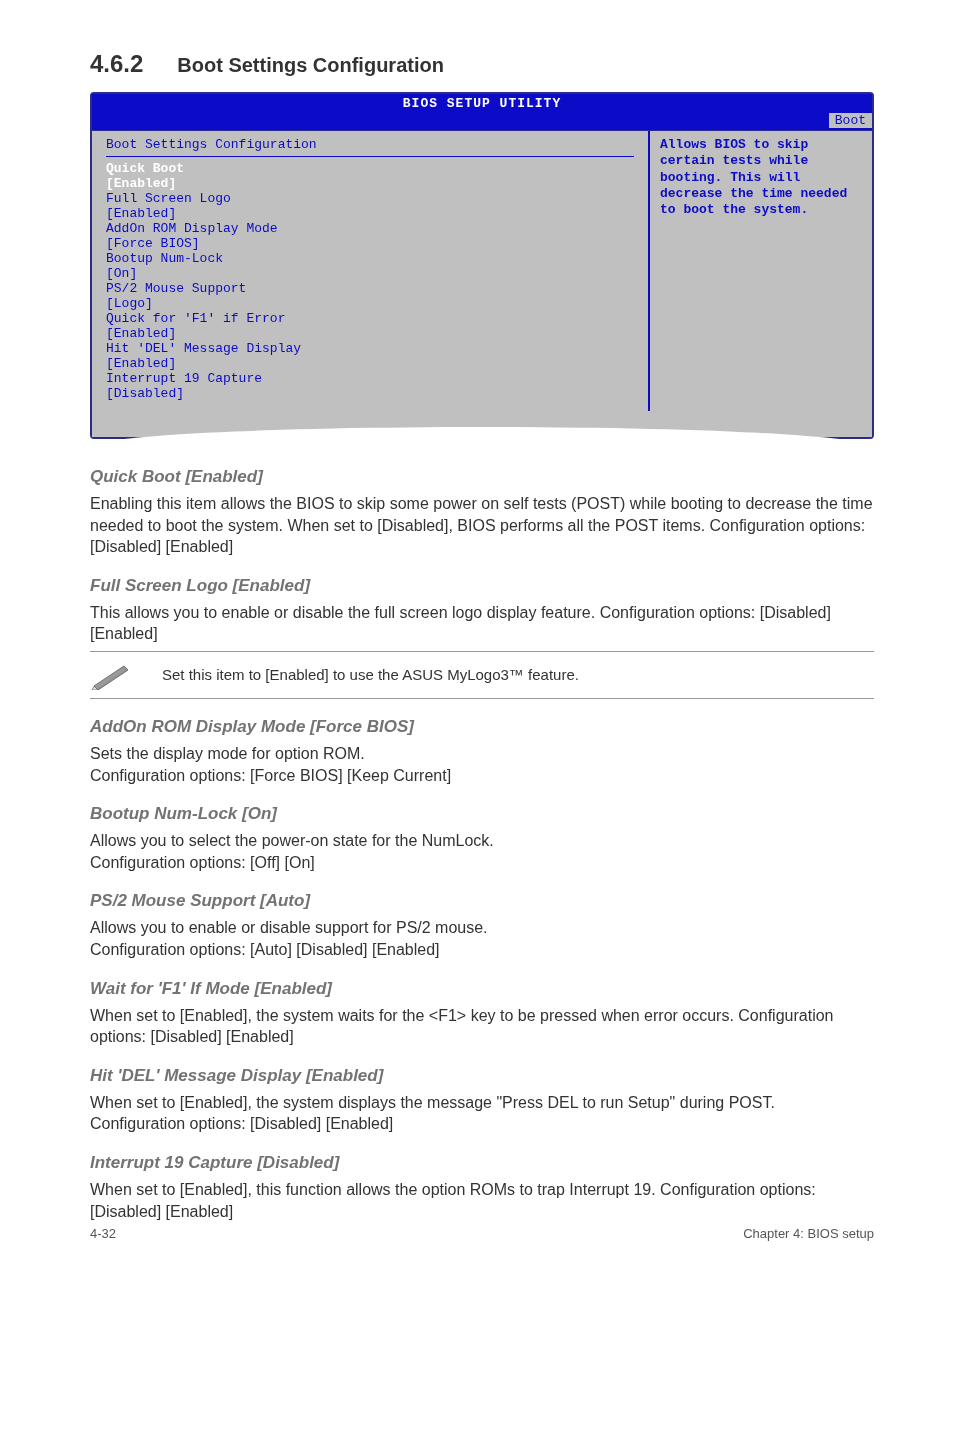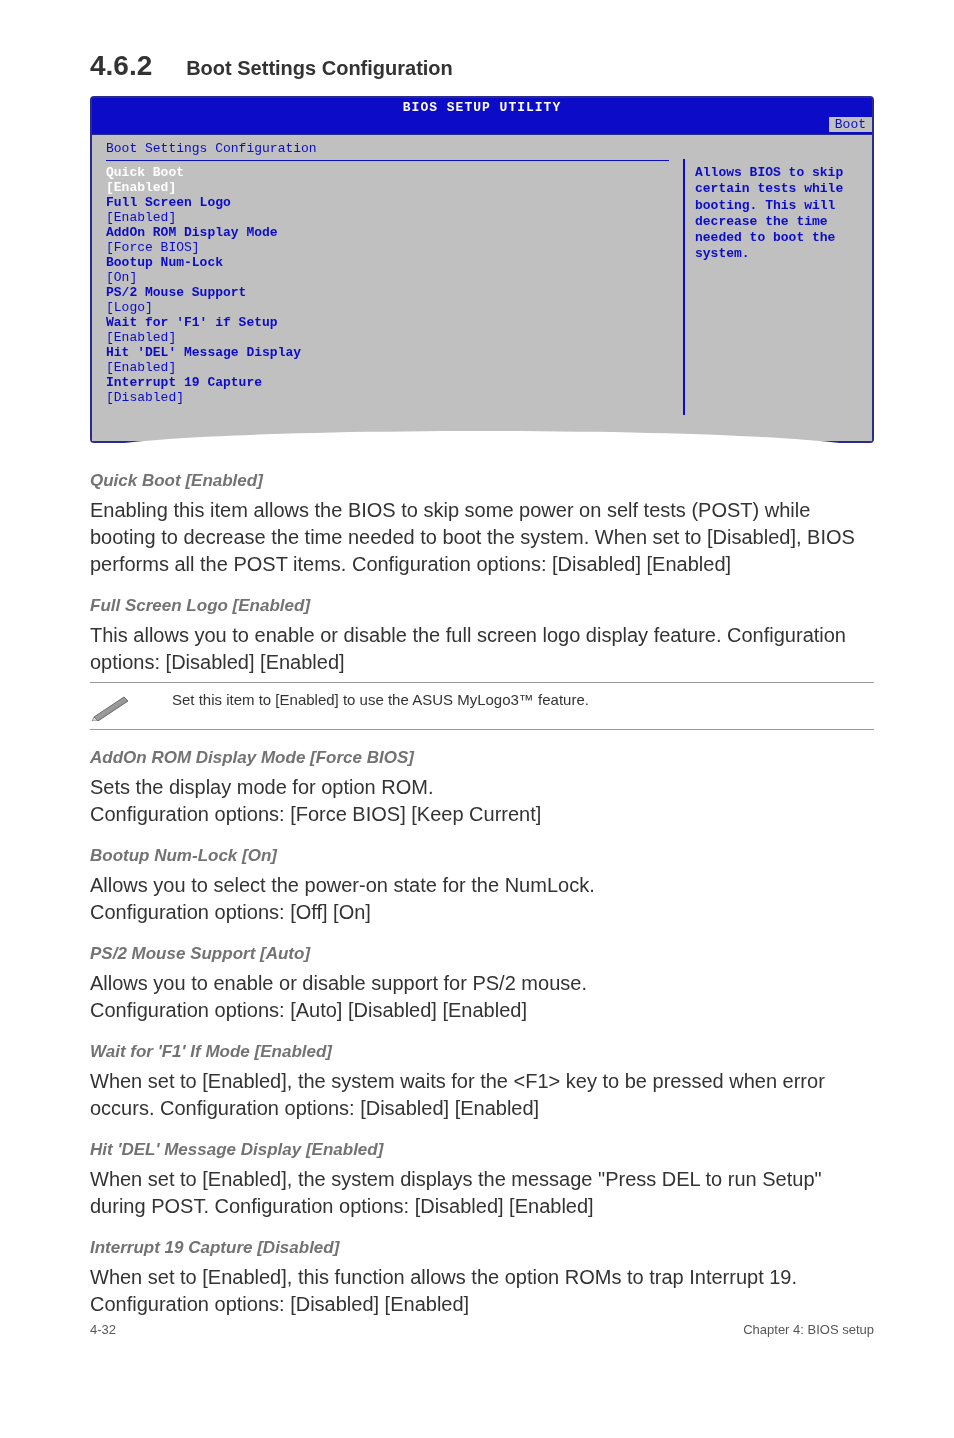--- a/index.html
+++ b/index.html
@@ -5,21 +5,21 @@
   * { margin: 0; padding: 0; box-sizing: border-box; }
   body {
     font-family: Arial, Helvetica, sans-serif;
     background: #fff;
     color: #333;
     width: 954px;
     margin: 0 auto;
     padding: 50px 80px 30px 90px;
     font-size: 14px;
   }
-  .section-num { font-weight: bold; font-size: 28px; display: inline-block; margin-right: 30px; }
+  .section-num { font-weight: bold; font-size: 24px; display: inline-block; margin-right: 30px; }
   .section-title { font-weight: bold; font-size: 20px; display: inline; }
   .section-head { margin-bottom: 14px; }
 
   
   .bios-wrap {
     border: 2px solid #2b2b8d;
     width: 100%;
     position: relative;
     background: #0b0bc8;
     font-family: "Courier New", monospace;
@@ -62,54 +62,53 @@
     border-top: 1px solid #2b2b8d;
     min-height: 150px;
     padding-bottom: 26px;
   }
   .bios-left {
     flex: 1 1 auto;
     padding: 4px 14px 10px 14px;
     color: #0b0bc8;
   }
   .bios-right {
-    width: 189px;
+    width: 224px;
     border-left: 2px solid #0b0bc8;
     padding: 6px 10px;
     color: #0b0bc8;
     font-weight: bold;
     line-height: 1.25;
-    margin-top: 24px;
   }
   .panel-title {
     color: #0b0bc8;
     white-space: pre;
     padding: 2px 0;
   }
   .panel-sep {
     border-bottom: 1px solid #0b0bc8;
     margin: 2px 0 4px 0;
   }
   .row { display: flex; flex-direction: column; }
-  .row .lbl { flex: 0 0 56%; white-space: pre; font-weight: bold; }
+  .row .lbl { flex: 0 0 56%; white-space: pre; }
   .row .val { flex: 1; white-space: pre; }
   .bios-left .row.highlight .lbl,
   .bios-left .row.highlight .val { color: #fff; font-weight: bold; }
 
   h2.sub { font-size: 17px; font-weight: bold; color: #737373; margin: 18px 0 6px 0; font-style: italic; }
-  p.body { font-size: 20px; line-height: 1.35; color: #333; margin-bottom: 4px; }
+  p.body { font-size: 16px; line-height: 1.35; color: #333; margin-bottom: 4px; }
 
   .note-box {
     border-top: 1px solid #999;
     border-bottom: 1px solid #999;
     display: flex;
-    align-items: flex-start;
+    align-items: center;
     padding: 8px 0;
     margin: 6px 0 10px 0;
-    gap: 40px;
+    gap: 30px;
   }
   .note-icon {
     width: 42px; height: 30px;
     position: relative;
     flex: 0 0 42px;
   }
   .note-icon svg { width: 42px; height: 30px; }
   .note-text { font-size: 15px; color: #333; }
 
   .footer {
@@ -152,21 +151,21 @@
           </div>
           <div class="row">
             <span class="lbl">Bootup Num-Lock</span>
             <span class="val">[On]</span>
           </div>
           <div class="row">
             <span class="lbl">PS/2 Mouse Support</span>
             <span class="val">[Logo]</span>
           </div>
           <div class="row">
-            <span class="lbl">Wait for 'F1' if Setup</span>
+            <span class="lbl">Quick for 'F1' if Error</span>
             <span class="val">[Enabled]</span>
           </div>
           <div class="row">
             <span class="lbl">Hit 'DEL' Message Display</span>
             <span class="val">[Enabled]</span>
           </div>
           <div class="row">
             <span class="lbl">Interrupt 19 Capture</span>
             <span class="val">[Disabled]</span>
           </div>

